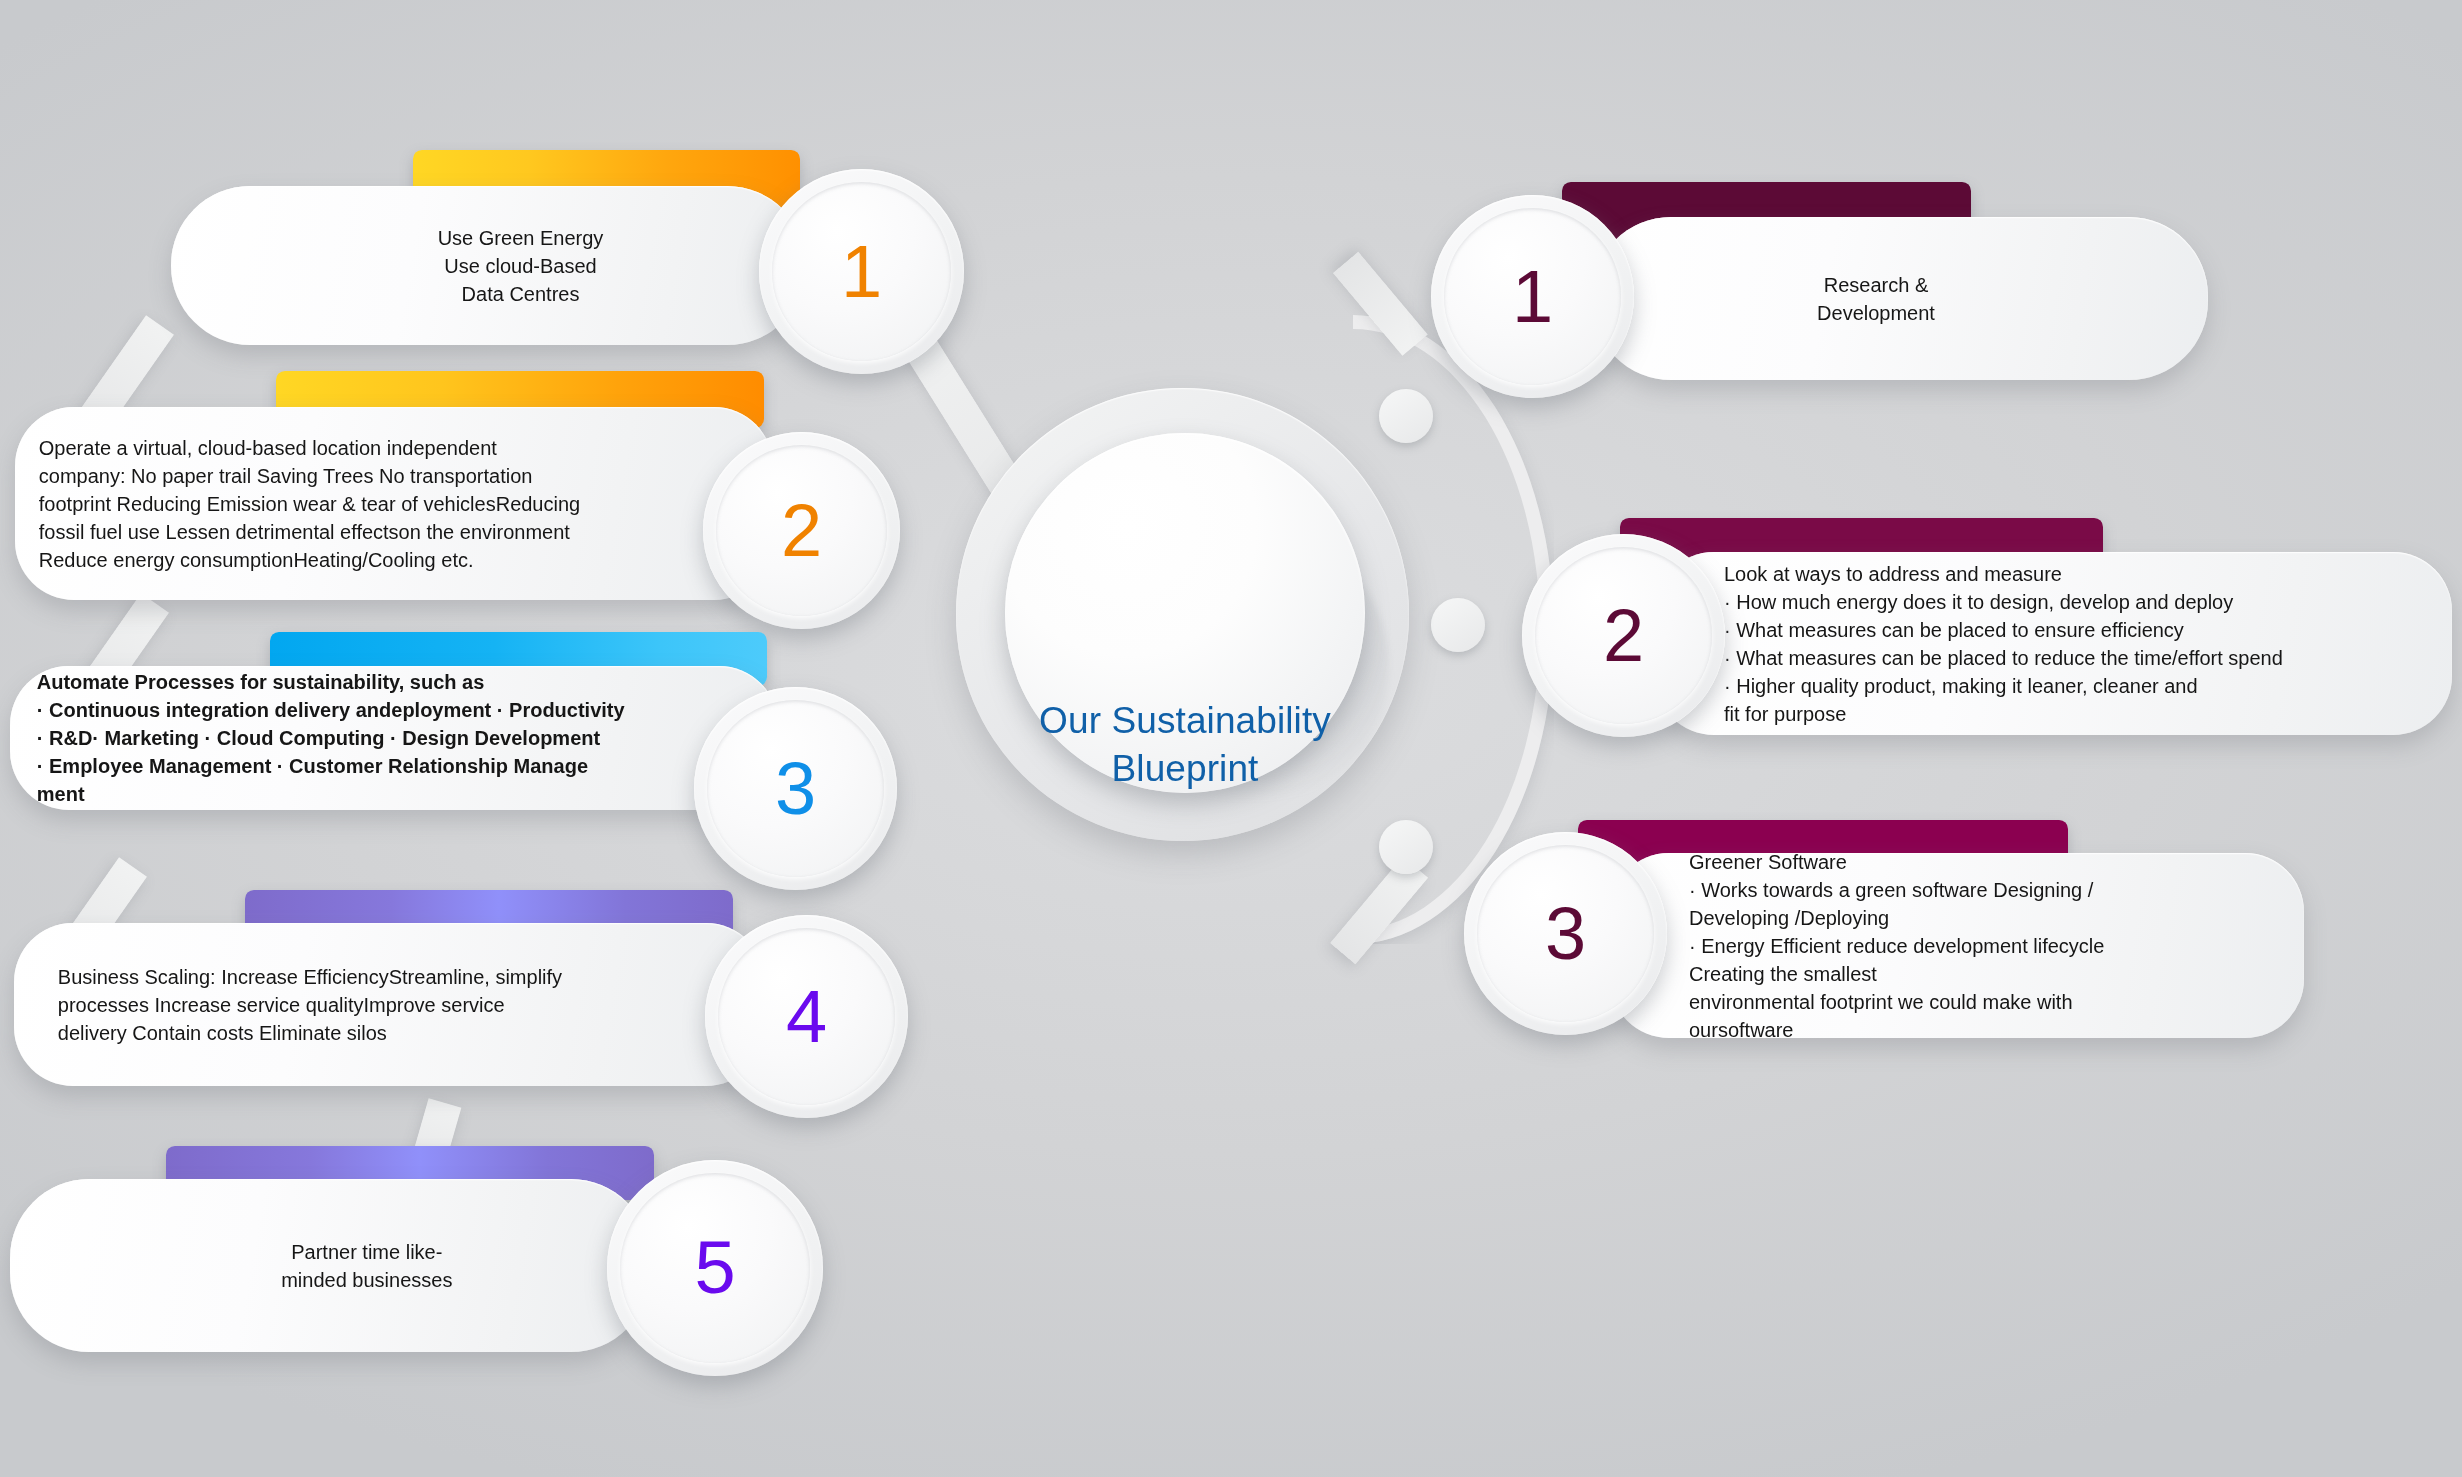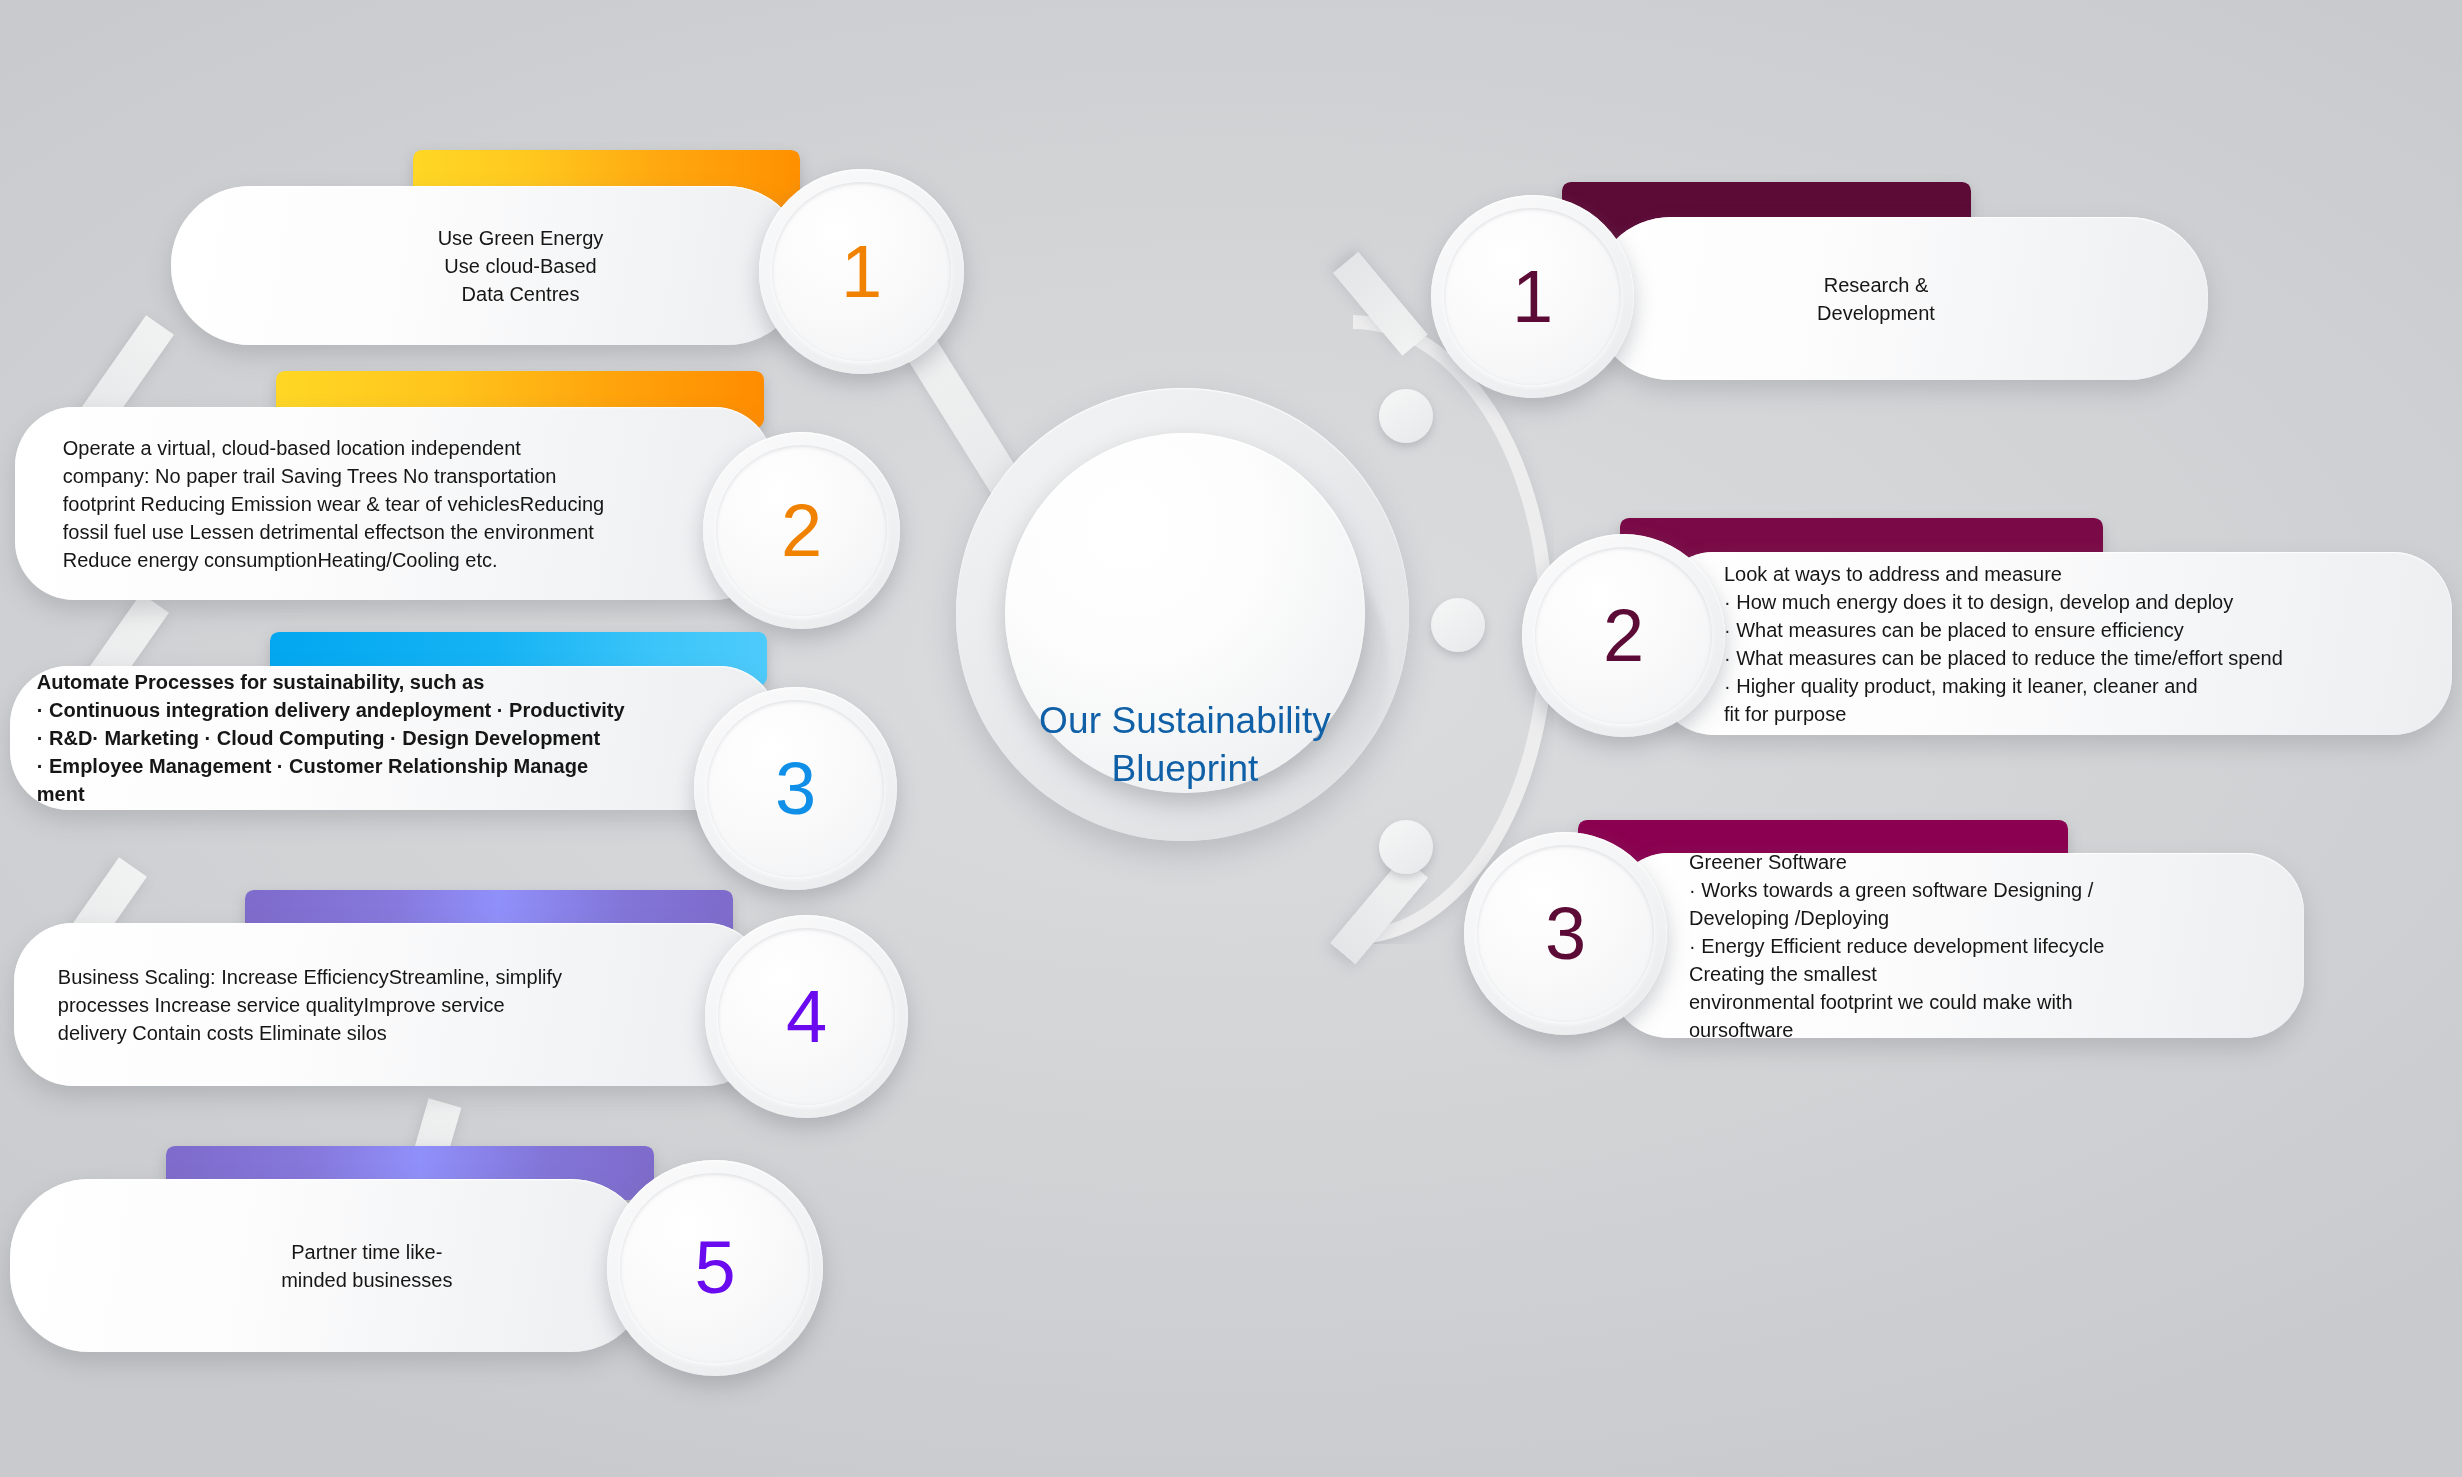--- a/index.html
+++ b/index.html
@@ -108,21 +108,21 @@
       <div class="ring">
         <span class="num" style="color:#F08200;">1</span>
       </div>
     </div>
   </div>
 
   <div class="card">
     <div class="bar" style="left:276px;top:371px;width:488px;height:57px;
                 background:linear-gradient(90deg,#FFD724 0%,#FFC51D 34%,#FFA30B 70%,#FF8C00 100%);"></div>
     <div class="panel lefttext" style="left:14.8px;top:407px;width:758px;height:193px;border-radius:59px;">
-      <div class="txt" style="padding-left:48px;">Operate a virtual, cloud-based location independent
+      <div class="txt" style="padding-left:24px;">Operate a virtual, cloud-based location independent
 company: No paper trail Saving Trees No transportation
 footprint Reducing Emission wear &amp;  tear of vehiclesReducing
 fossil fuel use Lessen detrimental effectson the environment
 Reduce energy consumptionHeating/Cooling etc.</div>
     </div>
     <div class="badge" style="left:703px;top:432px;width:197px;height:197px;">
       <div class="ring">
         <span class="num" style="color:#F08200;">2</span>
       </div>
     </div>

